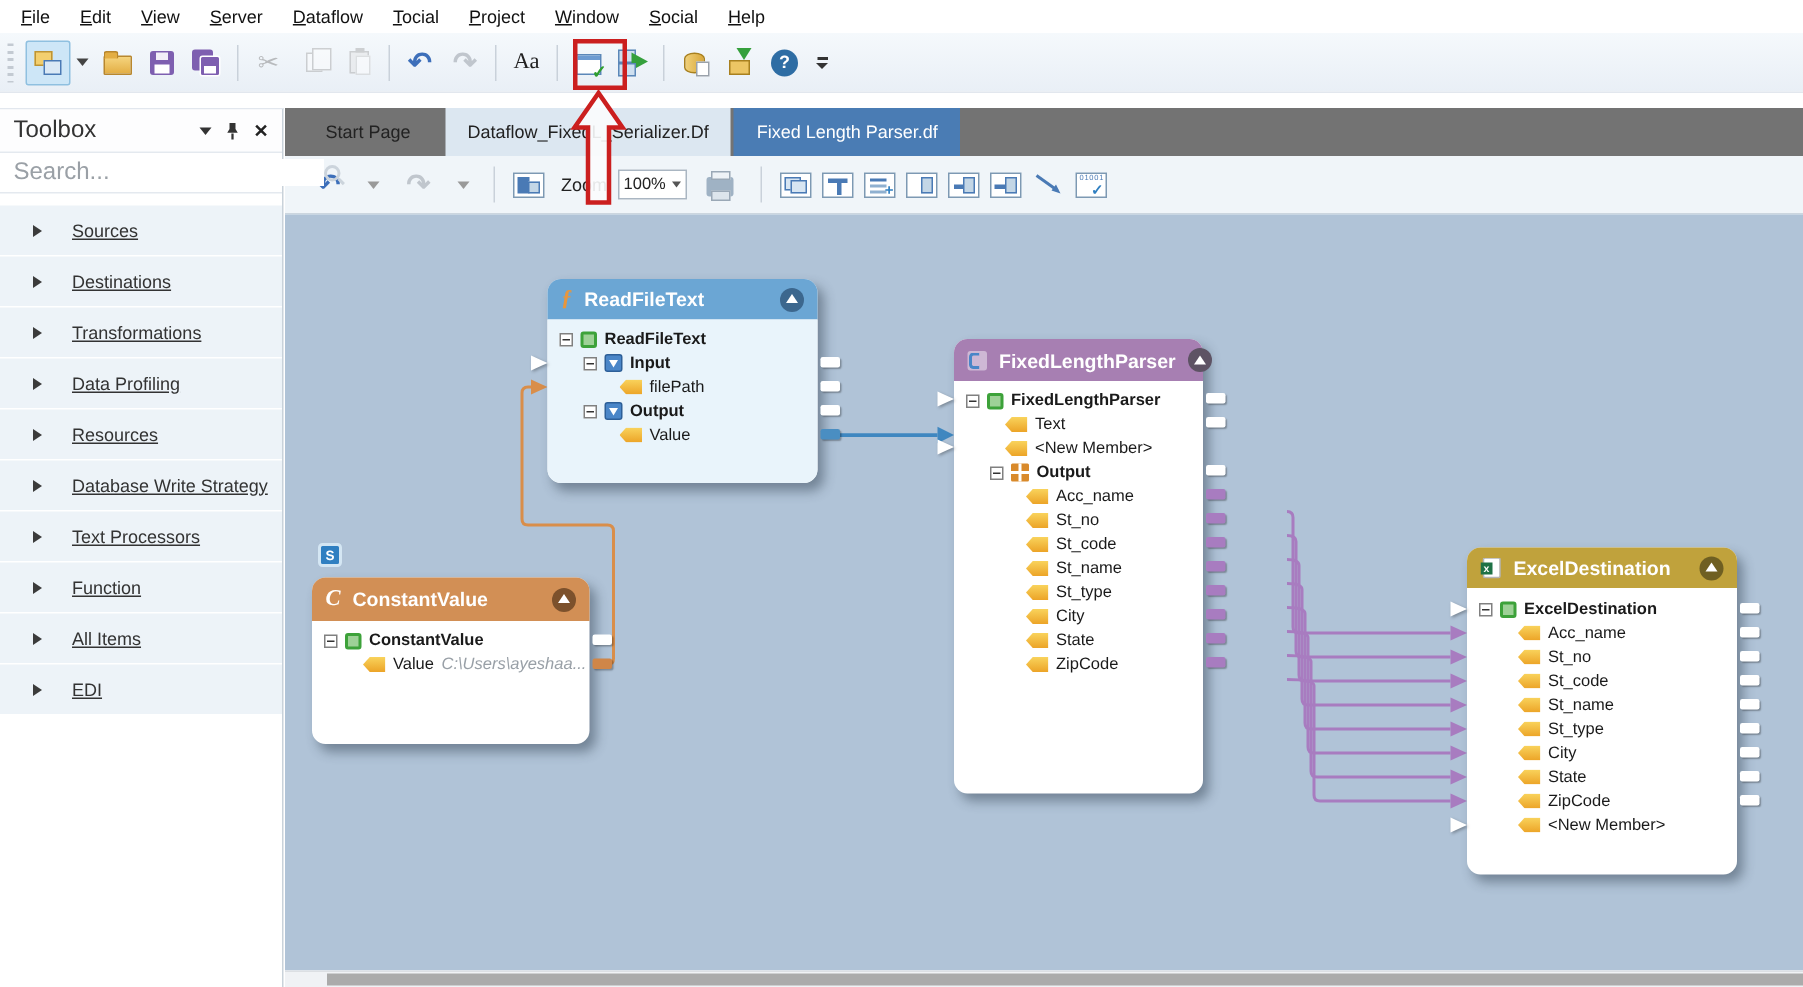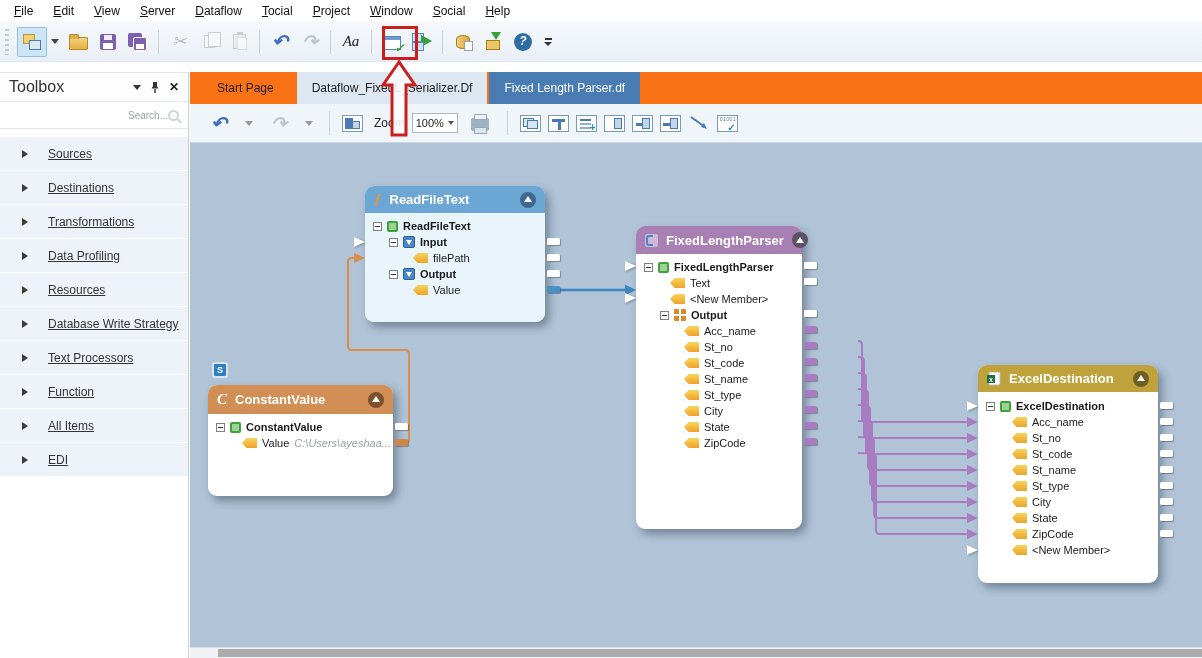--- a/index.html
+++ b/index.html
@@ -11,21 +11,21 @@
              display:flex; align-items:center; padding-left:4px; font-size:12px; color:#111; }
   .menu-item { padding:21px 10px; cursor:default; }
   .mn-first { text-decoration:underline; }
 
   
   .toolbar { position:absolute; left:0; top:22px; width:100%; height:40px;
              background:linear-gradient(#f5f9fc,#e9eff6); border-bottom:1px solid #e2e7ee;
              display:flex; align-items:center; }
   .grip { width:4px; height:26px; margin:0 8px 0 5px;
           background:repeating-linear-gradient(to bottom,#c3cad2 0 2px,transparent 2px 5px); }
-  .tbtn { min-width:30px; height:30px; display:flex; align-items:center; justify-content:center; position:relative;font-style:italic; }
+  .tbtn { min-width:30px; height:30px; display:flex; align-items:center; justify-content:center; position:relative; }
   .tbtn.sel { background:#cde6f7; border:1px solid #8fc0e0; border-radius:2px; }
   .tsep { width:1px; height:24px; background:#c9d1da; margin:0 5px; }
   .caret-down { width:0; height:0; border-left:4px solid transparent; border-right:4px solid transparent; border-top:5px solid #444; margin:0 4px; }
   .dim { opacity:.45; filter:grayscale(1); }
 
   .ic-newdf { position:relative; width:18px; height:16px; }
   .ic-newdf::before { content:""; position:absolute; left:0; top:0; width:10px; height:8px; background:#f3cf6e; border:1px solid #bd9434; }
   .ic-newdf::after  { content:""; position:absolute; right:0; bottom:0; width:10px; height:8px; background:#dbe9f5; border:1px solid #4a7ab5; }
   .ic-folder { width:19px; height:13px; background:linear-gradient(#f5d47e,#e3ae44); border:1px solid #b8872e; border-radius:1px; position:relative; margin-top:4px; }
   .ic-folder::before { content:""; position:absolute; top:-4px; left:-1px; width:8px; height:4px; background:#e3ae44; border:1px solid #b8872e; border-bottom:none; border-radius:2px 2px 0 0; }
@@ -56,21 +56,21 @@
   .ic-db::after { content:""; position:absolute; right:-4px; bottom:-3px; width:7px; height:8px; background:#fff; border:1px solid #9aa2ab; }
   .ic-deploy { width:14px; height:10px; background:#ecc564; border:1px solid #a8801f; position:relative; margin-top:7px; }
   .ic-deploy::before { content:""; position:absolute; top:-9px; right:-2px; width:0; height:0; border-left:5px solid transparent; border-right:5px solid transparent; border-top:8px solid #35a03c; }
   .ic-help { width:18px; height:18px; border-radius:50%; background:#2e6da4; position:relative; }
   .ic-help::after { content:"?"; position:absolute; left:0; right:0; top:1px; text-align:center; color:#fff; font-weight:bold; font-size:12px; }
   .ic-ovf { display:flex; flex-direction:column; align-items:center; gap:2px; margin-left:6px; }
   .ic-ovf::before { content:""; width:7px; height:2px; background:#333; }
   .ic-ovf::after { content:""; border-left:4px solid transparent; border-right:4px solid transparent; border-top:4px solid #333; }
 
   
-  .tabstrip { position:absolute; left:190px; top:72px; right:0; height:32px; background:#f97316;
+  .tabstrip { position:absolute; left:190px; top:72px; right:0; height:32px; background:#737373;
               display:flex; align-items:stretch; font-size:12px; color:#222; }
   .tab { display:flex; align-items:center; padding:0 15px; cursor:default; }
   .tab.first { margin-left:12px; }
   .tab.alt { background:#dce7f1; margin-left:8px; }
   .tab.active { background:#4a7cb4; color:#fff; margin-left:2px; }
 
   
   .ctoolbar { position:absolute; left:190px; top:104px; right:0; height:39px; background:#f0f5f9;
               border-bottom:1px solid #ccd6df; display:flex; align-items:center; gap:7px; padding-left:14px; }
   .zoom-label { font-size:12px; color:#222; margin-left:4px; }
@@ -97,21 +97,21 @@
 
   
   .toolbox { position:absolute; left:0; top:72px; width:189px; bottom:0; background:#fff;
              border-right:1px solid #c9d2da; border-top:1px solid #e2e7ee; }
   .tb-header { height:28px; display:flex; align-items:center; padding:0 9px; font-size:16px; color:#333; background:#fdfdfe; }
   .tb-hicons { margin-left:auto; display:flex; align-items:center; gap:9px; }
   .tb-caret::after { content:""; display:block; border-left:4px solid transparent; border-right:4px solid transparent; border-top:5px solid #333; }
   .tb-close { font-size:12px; font-weight:bold; color:#222; line-height:1; }
   .tb-close::after { content:"✕"; }
   .tb-search { height:28px; border-top:1px solid #e4e9ef; border-bottom:1px solid #e4e9ef; display:flex; align-items:center; padding:0 9px; }
-  .tb-search input { border:none; outline:none; flex:1; font-size:10px; color:#444; font-family:"Liberation Sans",sans-serif;text-align:right; }
+  .tb-search input { border:none; outline:none; flex:1; font-size:16px; color:#444; font-family:"Liberation Sans",sans-serif; }
   .tb-search input::placeholder { color:#9aa0a6; }
   .mag { width:11px; height:11px; border:2px solid #ccd4dc; border-radius:50%; position:relative; flex:none; }
   .mag::after { content:""; position:absolute; width:5px; height:2px; background:#ccd4dc; transform:rotate(45deg); left:7px; top:8px; }
   .tb-list { margin-top:8px; }
   .tb-item { height:33px; background:#edf3f8; margin-bottom:1px; display:flex; align-items:center; padding-left:22px; font-size:12px; color:#333;text-decoration:underline; }
   .tb-item::before { content:""; border-top:4px solid transparent; border-bottom:4px solid transparent; border-left:6px solid #3b3b3b; margin-right:20px; }
 
   
   .canvas { position:absolute; left:190px; top:143px; right:0; bottom:11px; background:#b0c3d7; overflow:hidden; }
   .links { position:absolute; left:0; top:0; }

